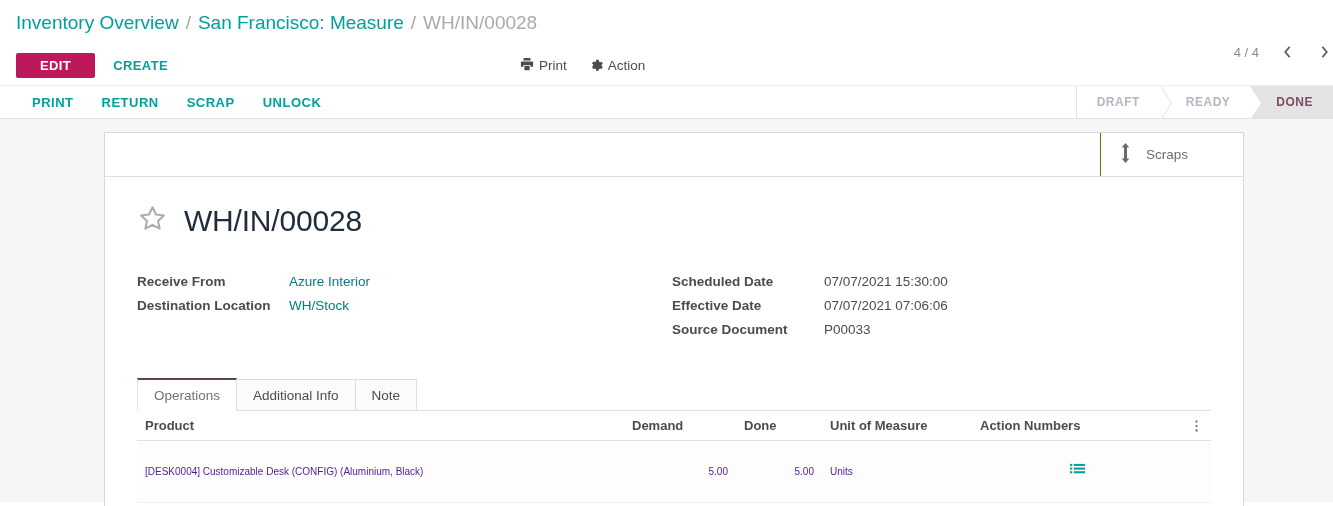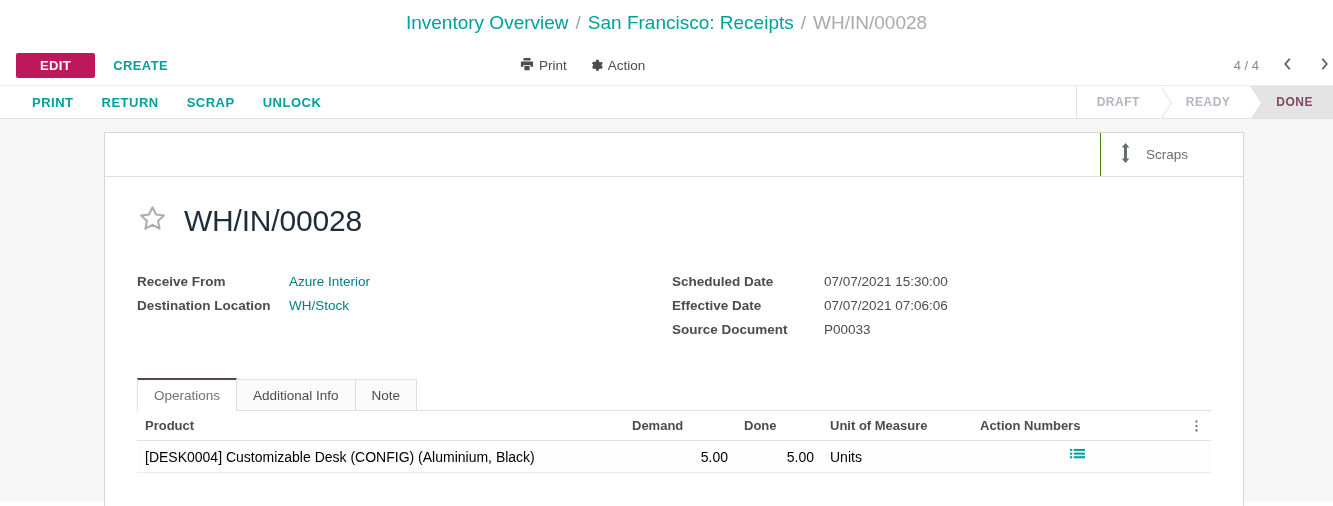--- a/index.html
+++ b/index.html
@@ -12,21 +12,20 @@
     -webkit-font-smoothing: antialiased;
   }
   .app { position: relative; width: 1333px; height: 506px; background: #ffffff; }
 
   
   .breadcrumb-bar {
     height: 45px;
     padding: 0 16px;
     display: flex; align-items: center;
     background: #ffffff;
-    justify-content: center;
   }
   .bc-link {
     font-size: 19px; color: #00a09d; cursor: pointer;
     white-space: nowrap;
   }
   .bc-sep { font-size: 19px; color: #a6a6a6; margin: 0 7px; }
   .bc-current { font-size: 19px; color: #aaaaaa; white-space: nowrap; }
 
   
   .control-bar {
@@ -50,21 +49,21 @@
   .cp-mid {
     position: absolute; left: 520px; top: 0; height: 40px;
     display: flex; align-items: center; gap: 22px;
   }
   .cp-action {
     display: flex; align-items: center; gap: 5px;
     font-size: 13.5px; color: #4c4c4c; cursor: pointer;
   }
   .cp-right {
     position: absolute; right: 0px; top: 0; height: 40px;
-    display: flex; align-items: center; gap: 20px; padding-right: 0px;
+    display: flex; align-items: flex-start; gap: 20px; padding-right: 0px;
   }
   .pager-count { font-size: 13px; color: #888888; }
   .pager-btn {
     color: #5a6570; font-size: 15px; cursor: pointer;
     padding: 0 4px; line-height: 1;
   }
 
   
   .statusbar-row {
     height: 34px;
@@ -178,22 +177,22 @@
   }
 
   table.lines { width: 100%; border-collapse: collapse; }
   table.lines th {
     font-size: 13px; font-weight: bold; color: #4c4c4c;
     text-align: left; padding: 7px 8px;
     border-bottom: 1px solid #dfdfdf;
     white-space: nowrap;
   }
   table.lines td {
-    font-size: 14px; color: #000000;
-    padding: 7px 8px;
+    font-size: 10px; color: #4c1d95;
+    padding: 22px 8px;
     border-bottom: 1px solid #ededed;
     white-space: nowrap;
   }
   table.lines tbody tr { background: #fdfdfd; }
   .num { text-align: right; }
   .col-demand { width: 112px; }
   .col-done { width: 86px; }
   .col-uom { width: 150px; }
   .col-serial { width: 210px; }
   .col-opt { width: 26px; text-align: center; }
@@ -202,21 +201,21 @@
   .cell-center { text-align: center; }
 </style>
 </head>
 <body>
 
 <div class="app">
 
   <div class="breadcrumb-bar">
     <span class="bc-link">Inventory Overview</span>
     <span class="bc-sep">/</span>
-    <span class="bc-link">San Francisco: Receipts</span>
+    <span class="bc-link">San Francisco: Measure</span>
     <span class="bc-sep">/</span>
     <span class="bc-current">WH/IN/00028</span>
   </div>
 
   <div class="control-bar">
     <button class="btn-edit">EDIT</button>
     <button class="btn-create">CREATE</button>
 
     <div class="cp-mid">
       <div class="cp-action">

